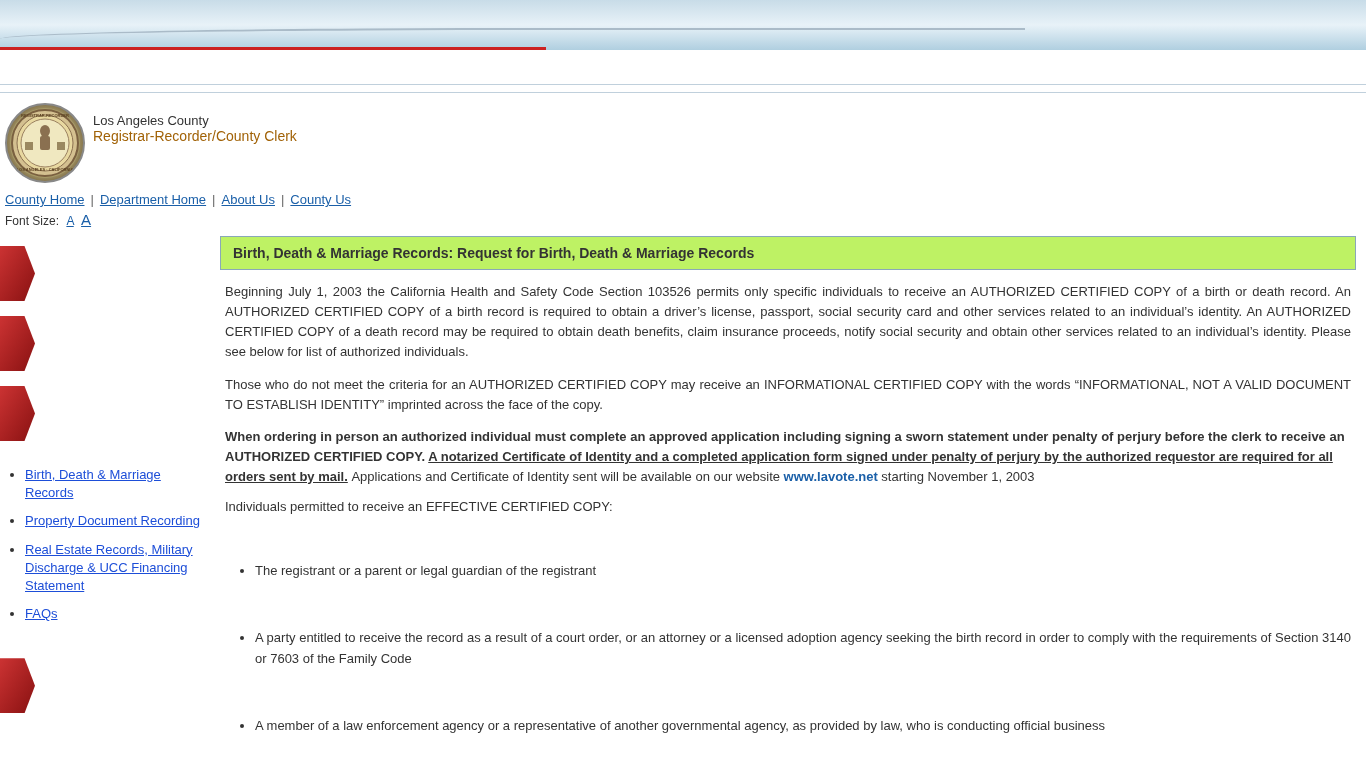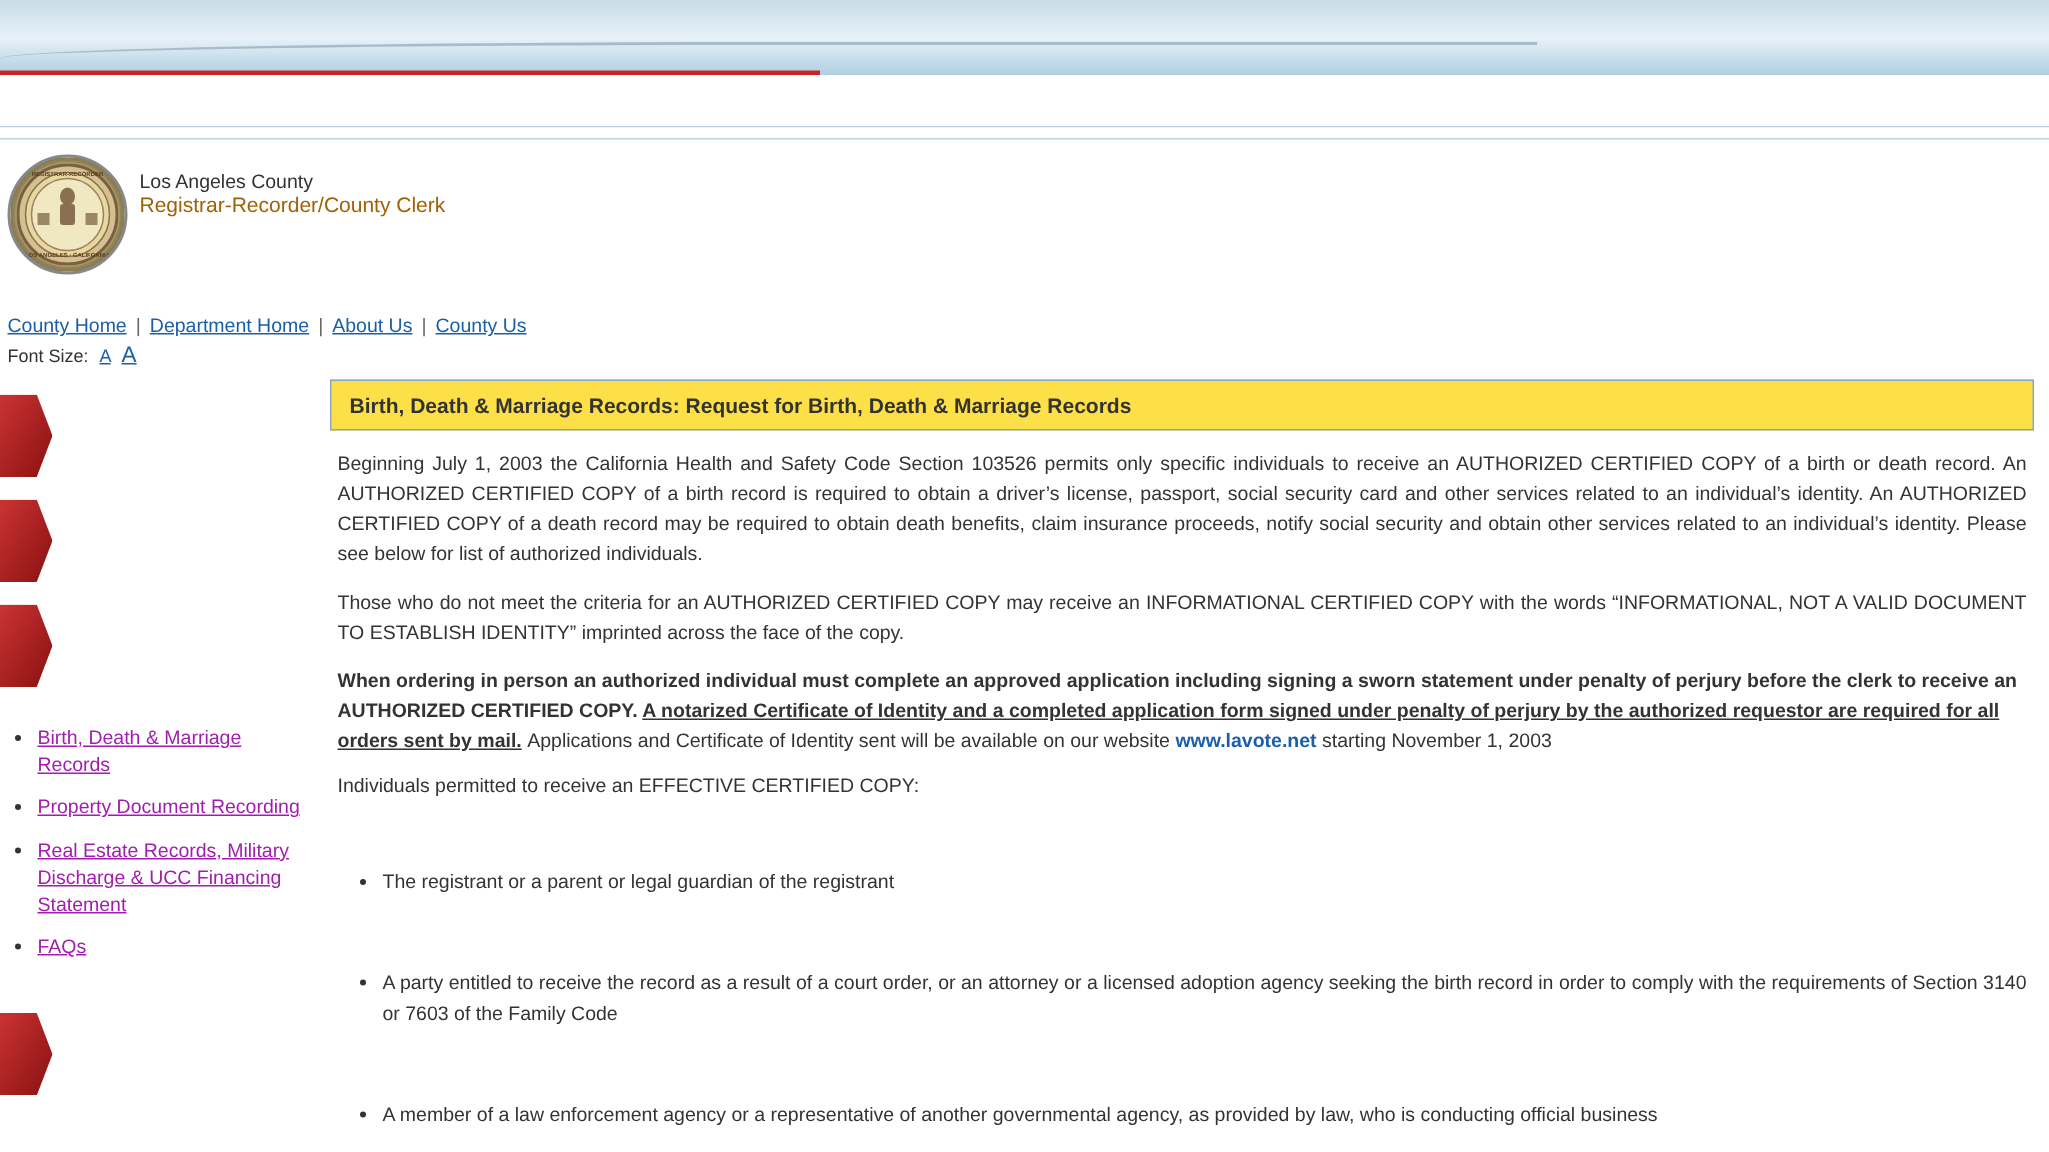--- a/index.html
+++ b/index.html
@@ -92,21 +92,21 @@
       font-weight: normal;
     }
     .org-info .org-name2 {
       font-size: 14px;
       color: #a16207;
       font-weight: normal;
     }
     .nav-links {
       display: flex;
       align-items: flex-end;
-      margin-top: 21px;
+      margin-top: 4px;
       font-size: 13px;
       padding-left: 5px;
     }
     .nav-links a {
       color: #1a5fa8;
       text-decoration: underline;
       cursor: pointer;
     }
     .nav-sep {
       margin: 0 6px;
@@ -154,21 +154,21 @@
       margin-top: 10px;
     }
     .sidebar-links ul {
       list-style: disc;
       padding-left: 15px;
     }
     .sidebar-links ul li {
       margin-bottom: 10px;
     }
     .sidebar-links ul li a {
-      color: #a21caf;
+      color: #1d4ed8;
       text-decoration: underline;
       font-size: 13px;
       line-height: 1.4;
     }
 
     .sidebar-tab-bottom {
       width: 35px;
       height: 55px;
       background: linear-gradient(to bottom right, #cc3333, #881111);
       border-radius: 0 5px 5px 0;
@@ -176,21 +176,21 @@
       clip-path: polygon(0 0, 70% 0, 100% 50%, 70% 100%, 0 100%);
     }
 
     
     .content-area {
       flex: 1;
       padding: 0 10px 20px 5px;
     }
 
     .content-title-bar {
-      background: #fde047;
+      background: #bef264;
       color: #333;
       font-size: 14px;
       font-weight: bold;
       padding: 8px 12px;
       margin-bottom: 12px;
       border: 1px solid #8aa8b8;
     }
 
     .content-body {
       padding: 0 5px;

